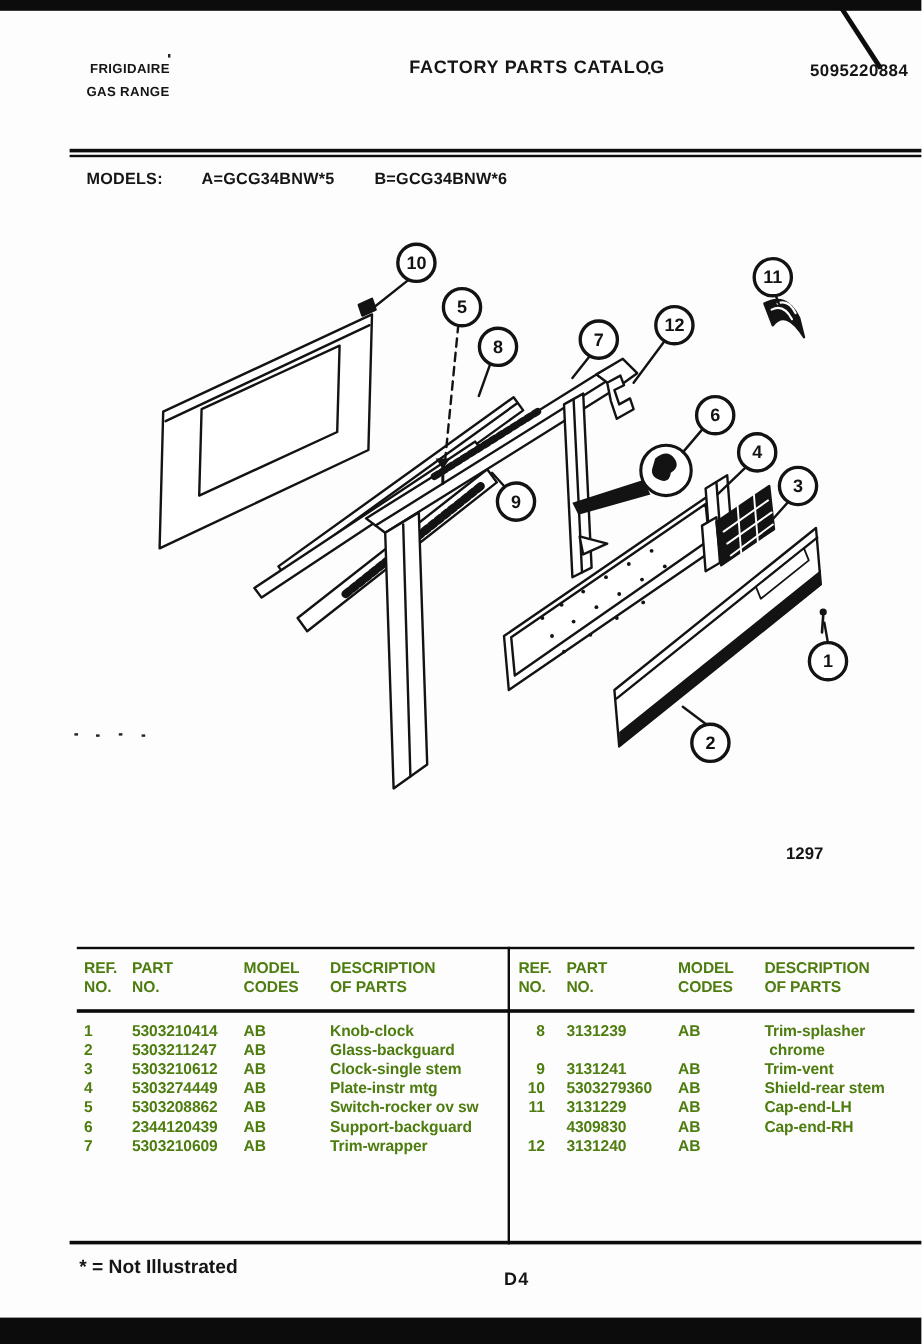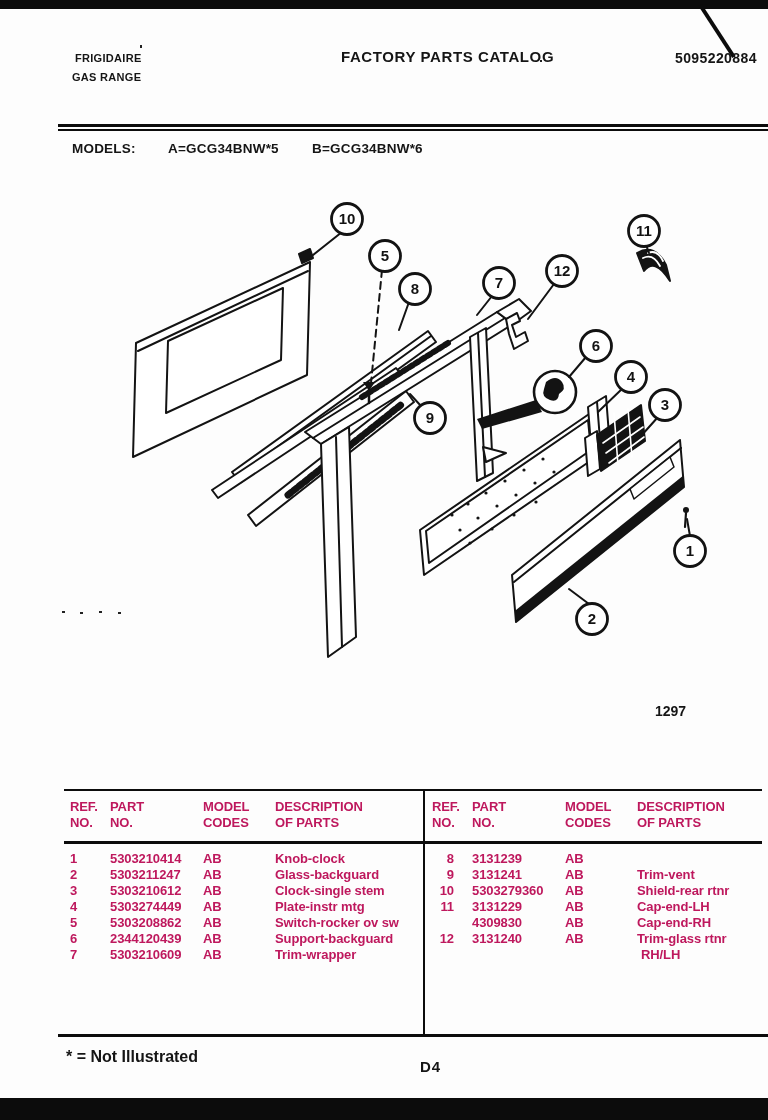--- a/index.html
+++ b/index.html
@@ -10,21 +10,21 @@
     -webkit-font-smoothing:none;
   }
   .abs{position:absolute;white-space:nowrap}
   .bar{position:absolute;background:#0c0c0c}
   .rule{position:absolute;background:#0c0c0c}
   .hdr-brand{font-size:11px;letter-spacing:.3px}
   .hdr-title{font-size:15px;letter-spacing:.6px}
   .hdr-pub{font-size:14px;letter-spacing:.4px}
   .models{font-size:13.5px;letter-spacing:.2px}
   .fig-num{font-size:14px}
-  .ptable{position:absolute;font-size:13px;line-height:16px;letter-spacing:-.1px;color:#be185d}
+  .ptable{position:absolute;font-size:13px;line-height:16px;letter-spacing:-.1px;color:#4d7c0f}
   .trow{display:grid;grid-template-columns:40px 93px 72px auto}
   .rt .c-ref{text-align:right;padding-right:18px}
   .l2{display:block;padding-left:4px}
   .l2:empty{display:none}
   .foot{font-size:16px}
   .d4{font-size:15px;letter-spacing:1px}
   .speck{position:absolute;background:#222}
   svg text{font-family:"Liberation Sans",sans-serif;font-weight:700}
 </style>
 </head>
@@ -308,50 +308,50 @@
     <span>AB</span>
     <span>Trim-wrapper</span>
   </div>
 </div>
 
 <div class="ptable rt" style="left:432px;top:851px;width:330px">
   <div class="trow">
     <span class="c-ref">8</span>
     <span>3131239</span>
     <span>AB</span>
+    <span><span>Trim-splasher</span><span class="l2">chrome</span></span>
   </div>
   <div class="trow">
     <span class="c-ref">9</span>
     <span>3131241</span>
     <span>AB</span>
     <span><span>Trim-vent</span></span>
   </div>
   <div class="trow">
     <span class="c-ref">10</span>
     <span>5303279360</span>
     <span>AB</span>
-    <span><span>Shield-rear rtnr</span></span>
+    <span><span>Shield-rear stem</span></span>
   </div>
   <div class="trow">
     <span class="c-ref">11</span>
     <span>3131229</span>
     <span>AB</span>
     <span><span>Cap-end-LH</span></span>
   </div>
   <div class="trow">
     <span class="c-ref"></span>
     <span>4309830</span>
     <span>AB</span>
     <span><span>Cap-end-RH</span></span>
   </div>
   <div class="trow">
     <span class="c-ref">12</span>
     <span>3131240</span>
     <span>AB</span>
-    <span><span>Trim-glass rtnr</span><span class="l2">RH/LH</span></span>
   </div>
 </div>
 
 <div class="abs foot" style="left:66px;top:1048px">* = Not Illustrated</div>
 <div class="abs d4" style="left:420px;top:1058px">D4</div>
 <div class="abs foot" style="left:772px;top:1046px">4/92</div>
 
 <div class="bar" style="left:0;top:1098px;width:768px;height:22px"></div>
 
 </body></html>

